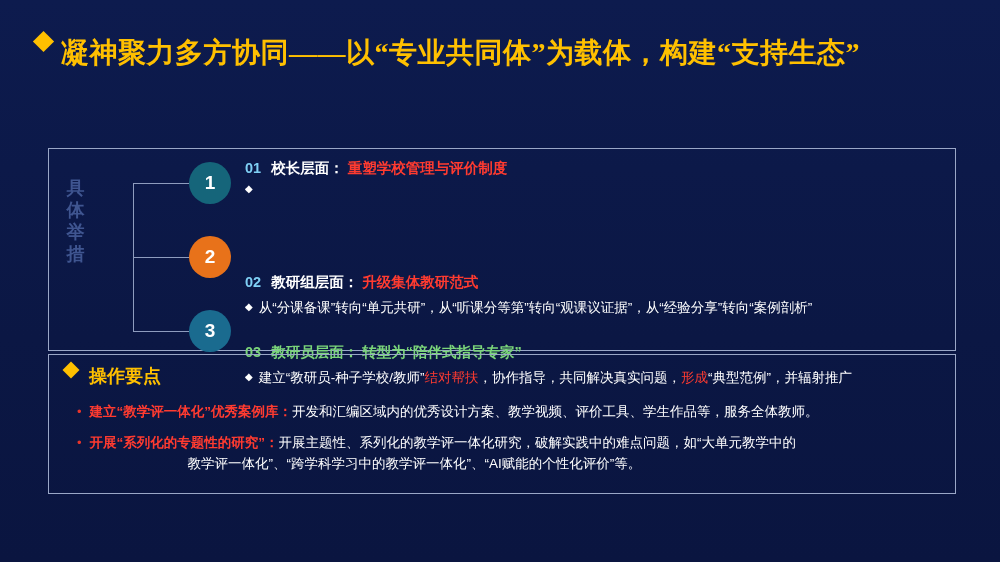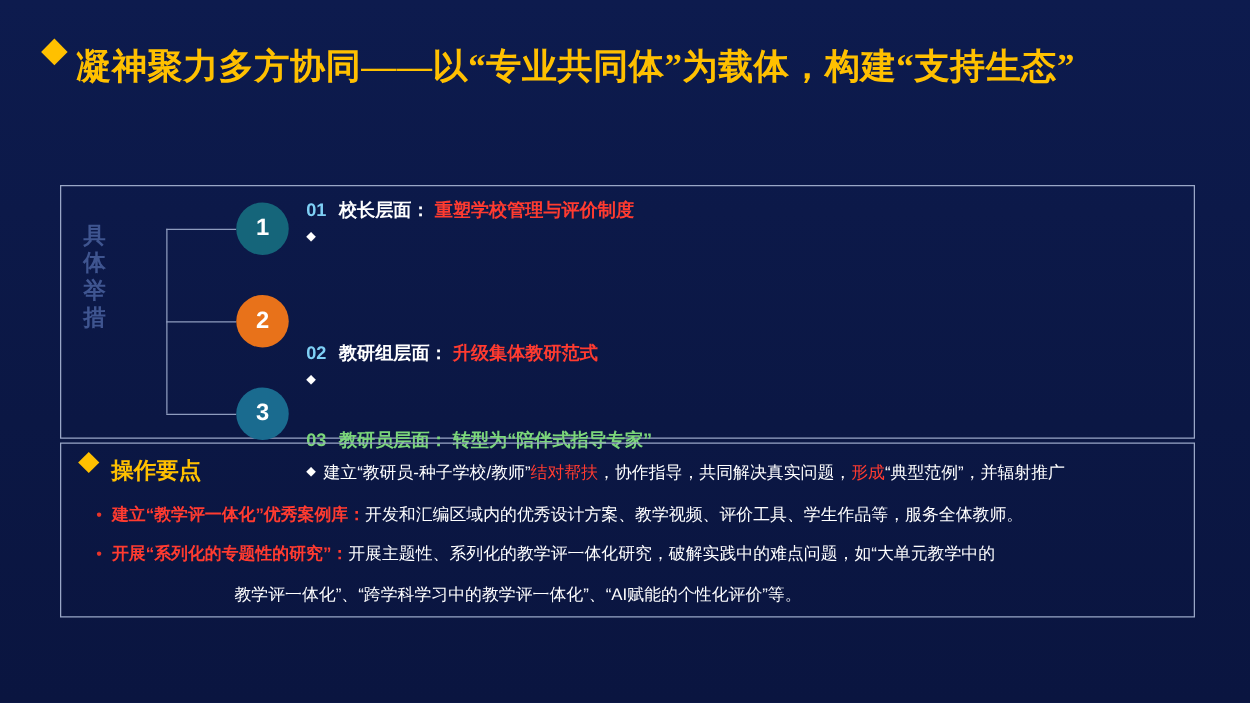--- a/index.html
+++ b/index.html
@@ -208,21 +208,21 @@
     font-size: 13.5px;
     line-height: 21px;
   }
   .op-dot {
     color: #e8342a;
     font-size: 13px;
     line-height: 21px;
   }
   .op-text { color: #ffffff; }
   .op-lead { color: #ff3b30; font-weight: bold; }
-  .indent2 { display: block; padding-left: 98px; margin-top: 12px; }
+  .indent2 { display: block; padding-left: 98px; }
 </style>
 </head>
 <body>
 
 <div class="slide">
 
   <div class="title-row">
     <span class="diamond"></span>
     <span class="title-text">凝神聚力多方协同——以“专业共同体”为载体，构建“支持生态”</span>
   </div>
@@ -250,20 +250,21 @@
 
     <div class="circle c2">2</div>
     <div class="item i2">
       <div class="item-head">
         <span class="blue-head head-num">02</span>
         <span class="white-txt">教研组层面：</span>
         <span class="red-txt">升级集体教研范式</span>
       </div>
       <div class="item-body">
         <span class="bullet-d">◆</span>
+        <span class="white-txt">从“分课备课”转向“单元共研”，从“听课分等第”转向“观课议证据”，从“经验分享”转向“案例剖析”</span>
       </div>
     </div>
 
     <div class="circle c3">3</div>
     <div class="item i3">
       <div class="item-head">
         <span class="green-head head-num">03</span>
         <span class="green-head">教研员层面：</span>
         <span class="green-head">转型为“陪伴式指导专家”</span>
       </div>

